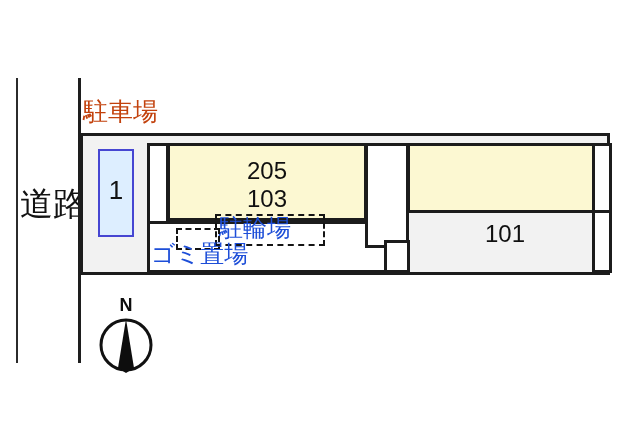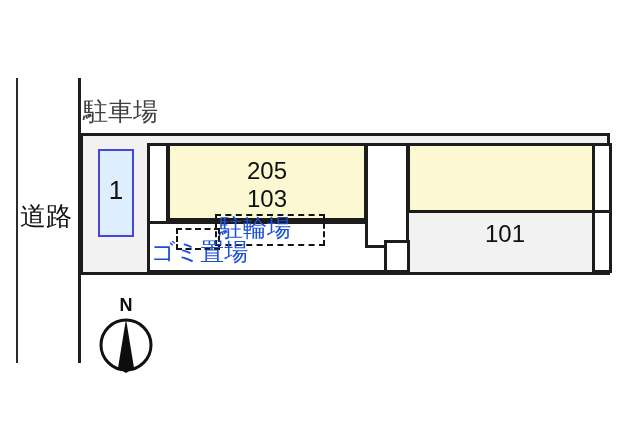--- a/index.html
+++ b/index.html
@@ -22,46 +22,45 @@
     left: 16px;
     top: 78px;
     width: 2px;
     height: 285px;
     background: #2b2b2b;
   }
   .road-label {
     position: absolute;
     left: 20px;
     top: 187px;
-    font-size: 26px;
+    font-size: 33px;
     line-height: 1;
     color: #121212;
     letter-spacing: 0px;
     white-space: nowrap;
-    margin-top: 16px;
   }
 
   
   .site-line {
     position: absolute;
     left: 78px;
     top: 78px;
     width: 3px;
     height: 285px;
     background: #1e1e1e;
   }
 
   
   .parking-label {
     position: absolute;
     left: 83px;
     top: 99px;
     font-size: 25px;
     line-height: 1;
-    color: #404040;
+    color: #c2410c;
     white-space: nowrap;
   }
 
   
   .plate {
     position: absolute;
     left: 80px;
     top: 133px;
     width: 530px;
     height: 142px;
@@ -181,21 +180,21 @@
   </div>
 
 
   <div class="blk fill-w" style="left:592px; top:143px; width:20px; height:70px;"></div>
   <div class="blk fill-w" style="left:592px; top:210px; width:20px; height:63px;"></div>
 
   <div class="dashbox" style="left:215px; top:214px; width:110px; height:32px;"></div>
   <div class="free-lbl" style="left:219px; top:216px;">駐輪場</div>
 
   <div class="dashbox" style="left:176px; top:228px; width:44px; height:22px;"></div>
-  <div class="free-lbl" style="left:151px; top:242px;font-family:Liberation Mono, monospace;">ゴミ置場</div>
+  <div class="free-lbl" style="left:151px; top:242px;">ゴミ置場</div>
 
 
   <div class="compass">
     <div class="n">N</div>
     <svg width="60" height="58" viewBox="0 0 60 58" style="position:absolute;left:0;top:20px;">
       <circle cx="30" cy="29" r="25" fill="#ffffff" stroke="#111111" stroke-width="3"></circle>
       <polygon points="30,3 38,52 30,57 22,52" fill="#0d0d0d"></polygon>
     </svg>
   </div>
 

